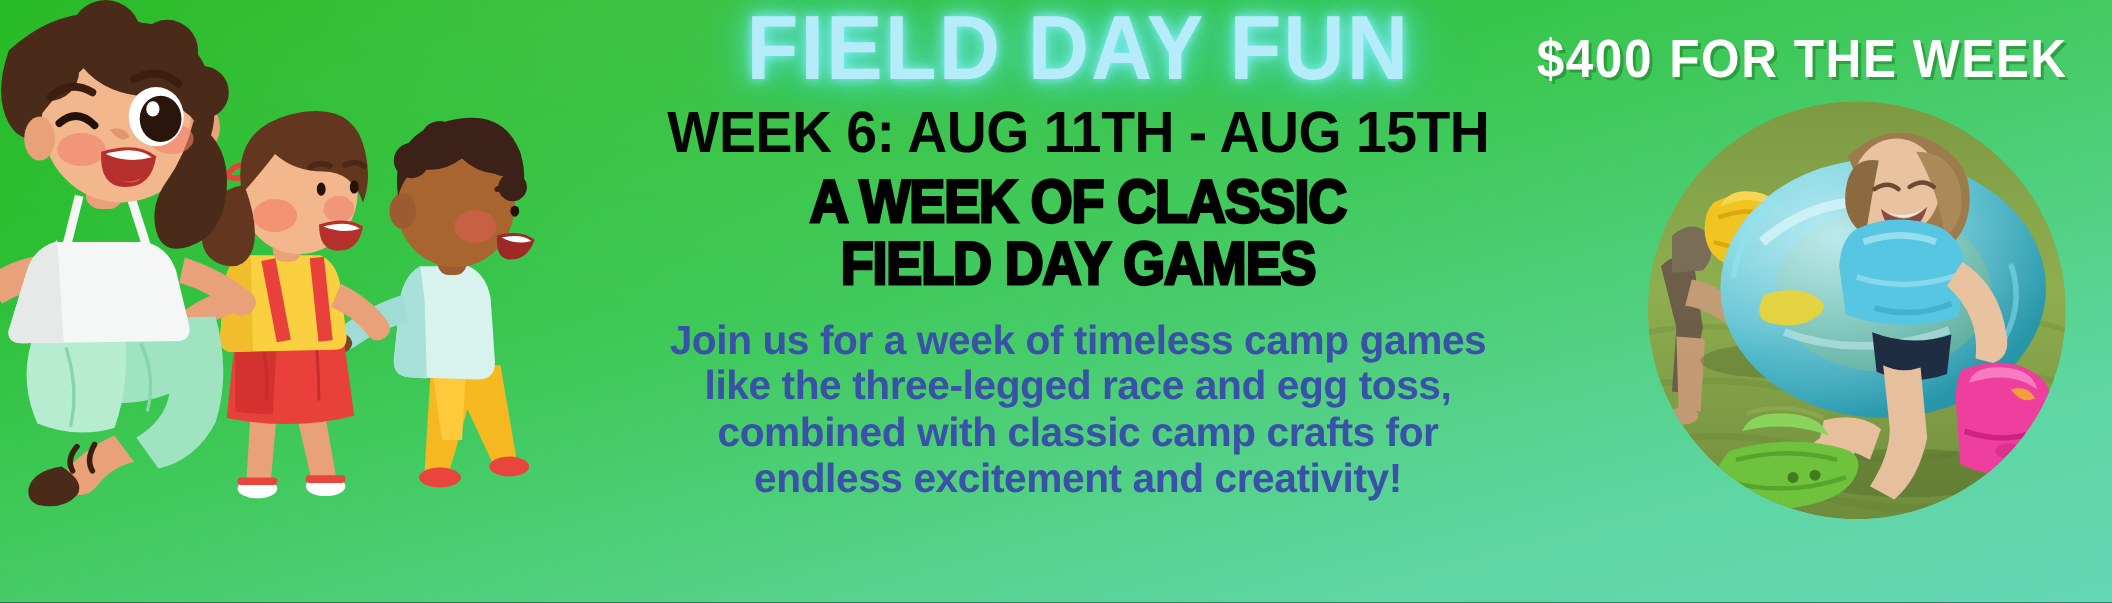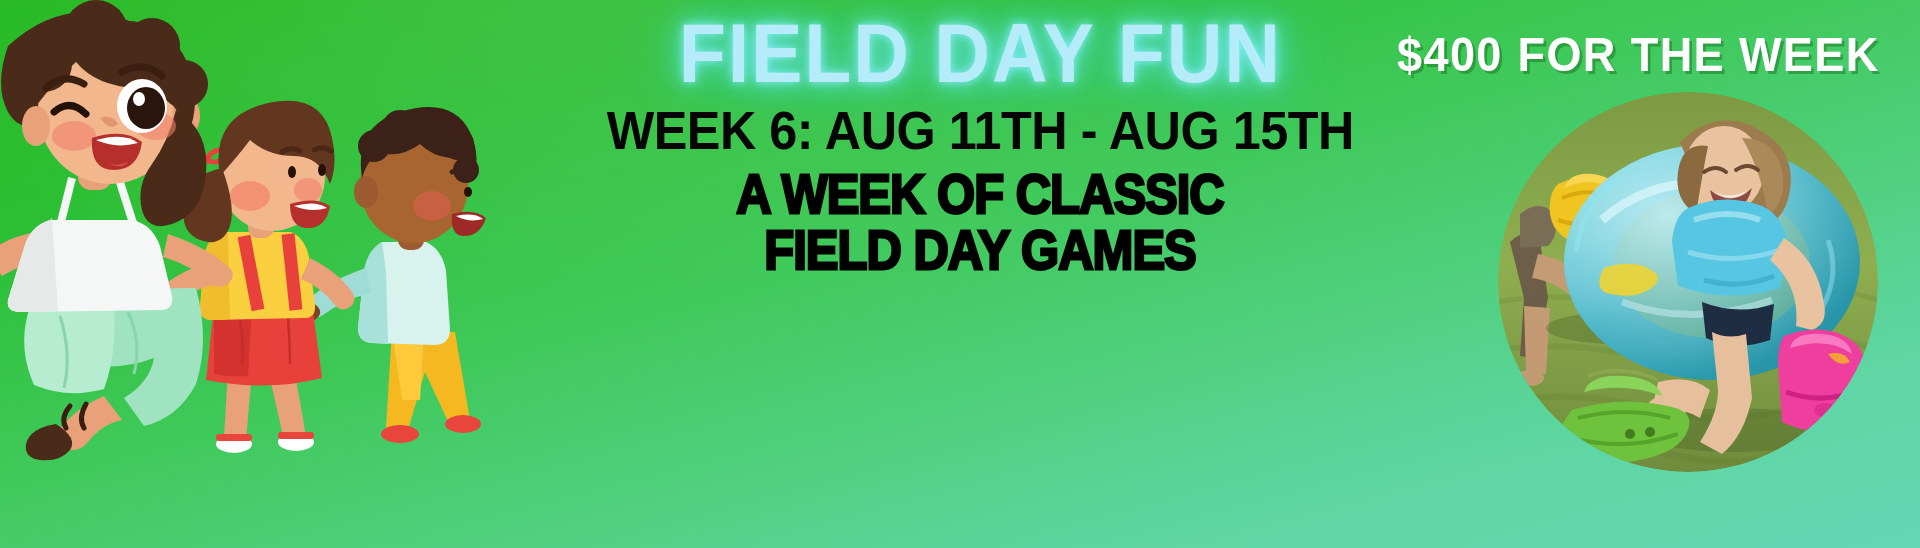--- a/index.html
+++ b/index.html
@@ -19,21 +19,21 @@
   }
 
   
   .kids{position:absolute;left:0;top:0;width:520px;height:548px;}
   .kids svg{display:block;width:100%;height:100%;}
 
   
   .center{
     position:absolute;left:520px;top:0;width:920px;height:548px;
     display:flex;flex-direction:column;align-items:center;justify-content:flex-start;
-    padding-top:14px;box-sizing:border-box;
+    padding-top:4px;box-sizing:border-box;
   }
   .title{
     font-family:"Liberation Sans Narrow","Liberation Sans",sans-serif;
     font-weight:bold;font-size:83px;line-height:.96;letter-spacing:2px;
     color:#b6ecfa;
     transform:scaleX(.93);
     text-shadow:
       0 0 10px rgba(140,240,255,.95),
       0 0 24px rgba(110,235,255,.85),
       0 0 48px rgba(80,225,255,.6),
@@ -236,20 +236,26 @@
     </svg>
   </div>
 
   <div class="center">
     <h1 class="title">FIELD DAY FUN</h1>
     <h2 class="subtitle">WEEK 6: AUG 11TH - AUG 15TH</h2>
     <div class="tagline">
       <span>A WEEK OF CLASSIC</span>
       <span>FIELD DAY GAMES</span>
     </div>
+    <p class="body-copy">
+      <span>Join us for a week of timeless camp games</span>
+      <span>like the three-legged race and egg toss,</span>
+      <span>combined with classic camp crafts for</span>
+      <span>endless excitement and creativity!</span>
+    </p>
   </div>
 
   <div class="price">
     <span class="amt">$400</span><span>FOR THE WEEK</span>
   </div>
 
   <div class="photo">
     <svg viewBox="0 0 380 380" xmlns="http://www.w3.org/2000/svg">
       <defs>
         <clipPath id="circ">

